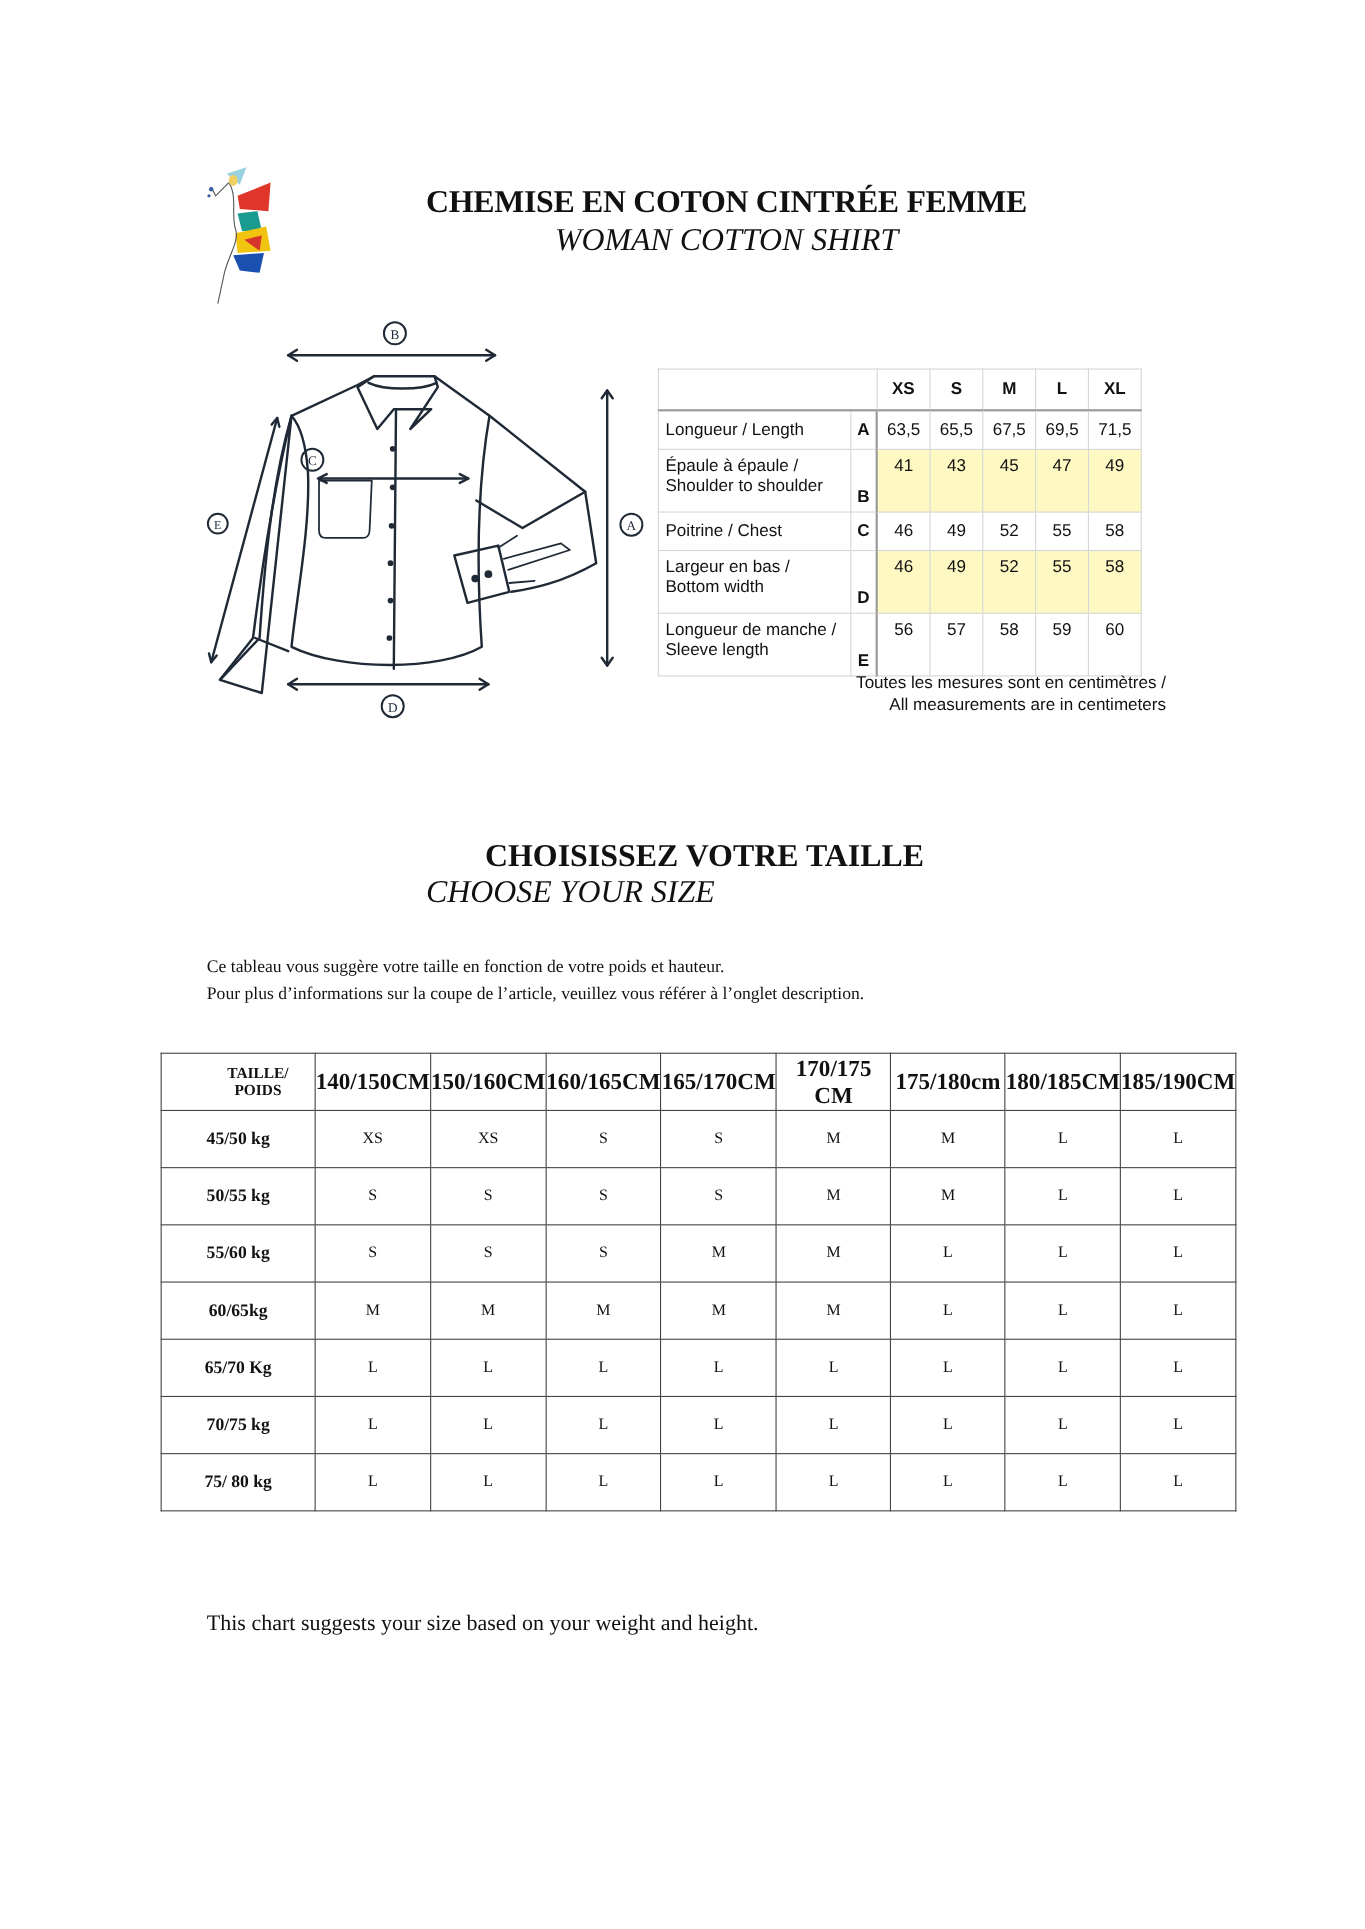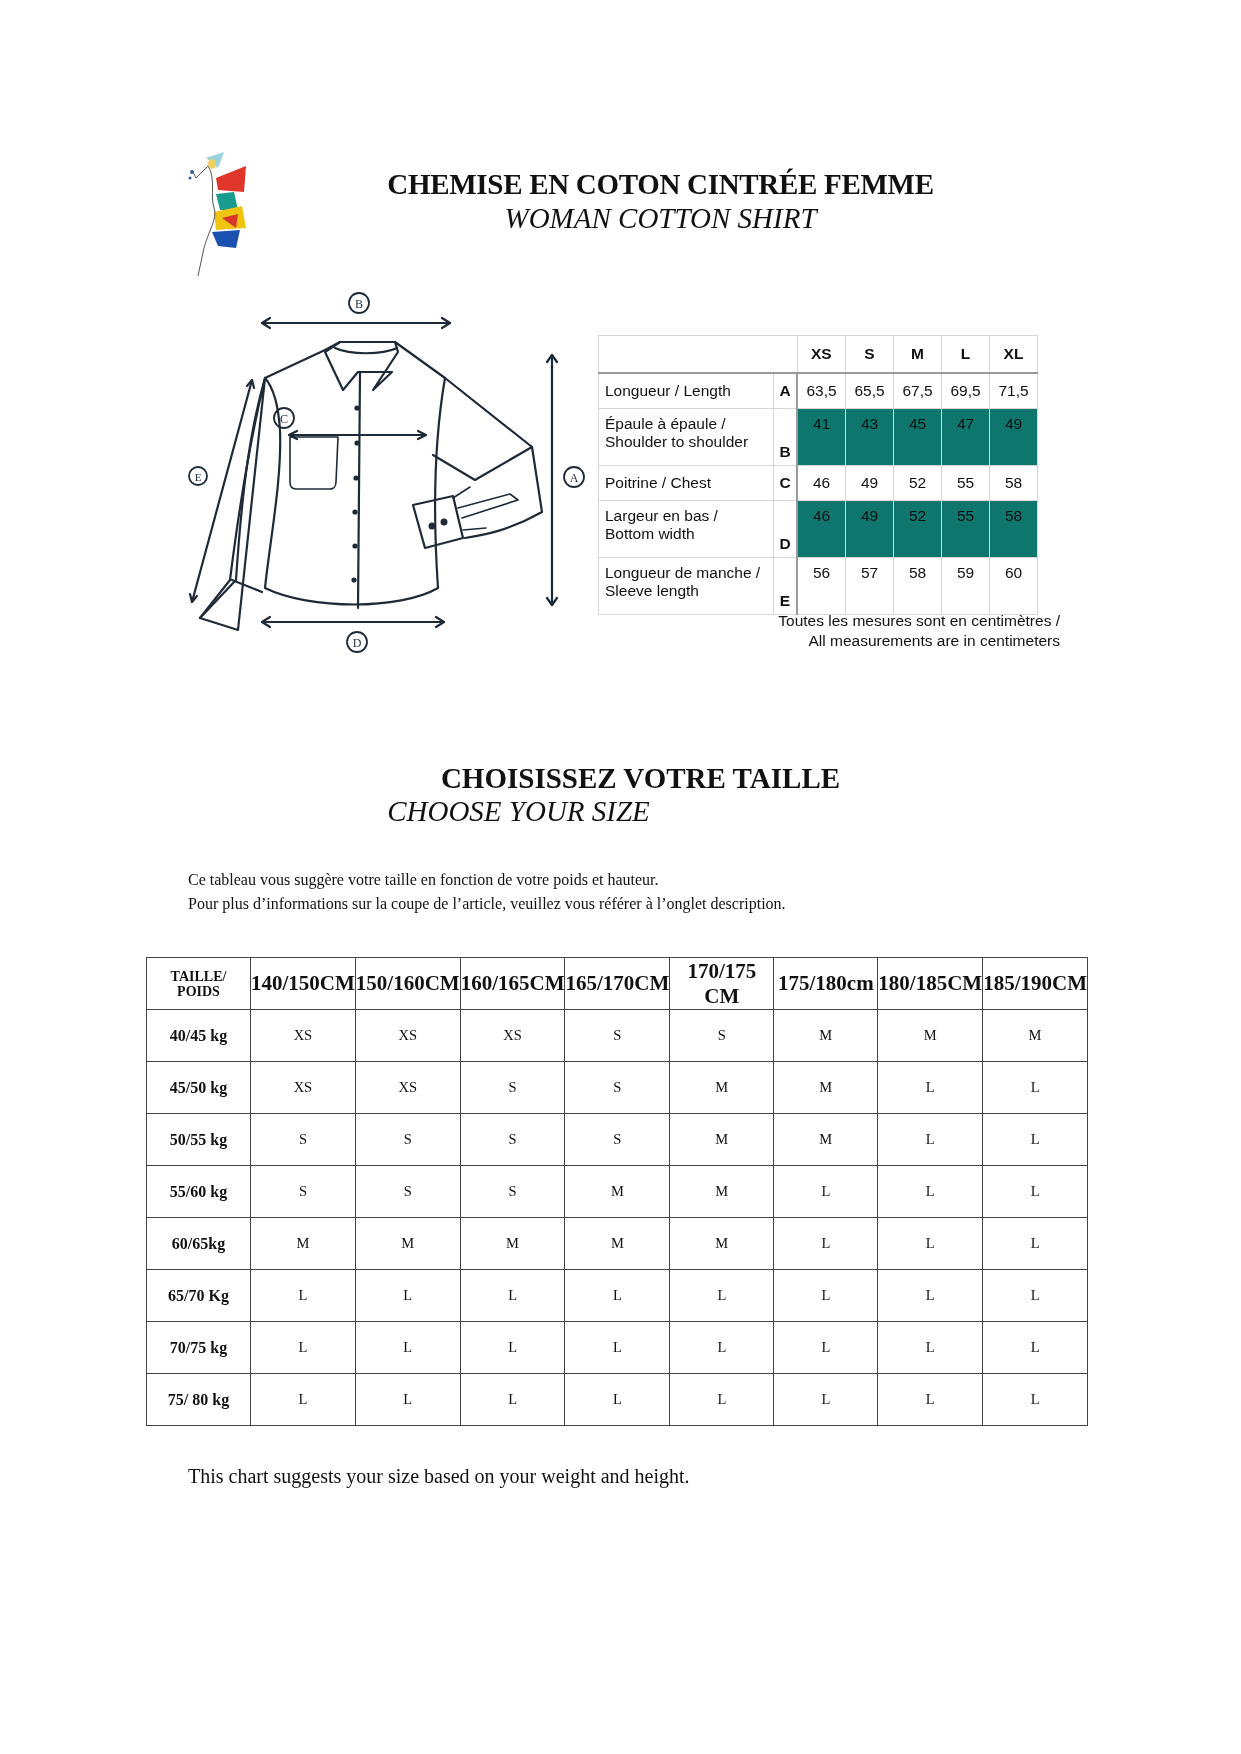--- a/index.html
+++ b/index.html
@@ -19,39 +19,39 @@
     .mtable { left: 598px; top: 335px; border-collapse: collapse; font-family: "Liberation Sans", "DejaVu Sans", sans-serif; font-size: 15.5px; color: #111; }
     .mtable td, .mtable th { border: 1px solid #d6d6d6; padding: 0; }
     .mtable th { height: 36px; font-weight: bold; text-align: center; }
     .mtable .lbl { width: 168px; padding-left: 6px; text-align: left; vertical-align: top; }
     .mtable .letter { width: 22px; text-align: center; font-weight: bold; border-right: 2px solid #9a9a9a; vertical-align: bottom; padding-bottom: 4px; }
     .mtable .val { width: 47px; text-align: center; vertical-align: top; }
     .mtable tr.single td { height: 34px; vertical-align: middle; }
     .mtable tr.single td.letter { vertical-align: middle; padding-bottom: 0; }
     .mtable tr.double td { height: 50px; }
     .mtable tr.double td.lbl, .mtable tr.double td.val { padding-top: 6px; }
-    .mtable tr.shade td.val { background: #0f766e; margin-left: 12px; }
+    .mtable tr.shade td.val { background: #fef9c3; margin-left: 12px; }
     .mtable thead th:first-child { border-bottom: 2px solid #9a9a9a; }
     .mtable thead th { border-bottom: 2px solid #9a9a9a; }
     .mtable .hdr-empty { border-right: 1px solid #d6d6d6; }
     .mtable tr.single td.lbl { vertical-align: middle; }
 
     .note { left: 598px; width: 462px; top: 611px; text-align: right; font-family: "Liberation Sans", "DejaVu Sans", sans-serif; font-size: 15.5px; line-height: 20px; color: #111; }
 
     
     .title3 { left: 0; width: 1241px; top: 762px; text-align: center; font-size: 29px; font-weight: bold; padding-left: 16px; }
     .title4 { left: 0; width: 1029px; top: 795px; text-align: center; font-size: 29px; font-style: italic; }
     .title3 span, .title4 span { display: inline-block; transform: translateX(4px); }
     .intro { left: 188px; top: 868px; font-size: 16px; line-height: 24px; }
 
     
     .stable { left: 146px; top: 957px; border-collapse: collapse; font-size: 15px; }
     .stable td, .stable th { border: 1px solid #444; width: 103px; height: 51px; text-align: center; padding: 0; }
     .stable th { font-weight: bold; font-size: 21px; }
-    .stable th.corner { font-size: 14px; line-height: 15px; }
+    .stable th.corner { font-size: 14px; line-height: 15px; padding-left: 36px; }
     .stable td.wt { font-weight: bold; font-size: 16px; }
     .stable td.sz { font-size: 14.5px; }
 
     .outro { left: 188px; top: 1464px; font-size: 20px; line-height: 24px; }
   </style>
 </head>
 <body>
 
 <div class="abs logo">
   <svg width="80" height="140" viewBox="0 0 80 140">
@@ -232,31 +232,20 @@
         <th>160/165CM</th>
         <th>165/170CM</th>
         <th>170/175 CM</th>
         <th>175/180cm</th>
         <th>180/185CM</th>
         <th>185/190CM</th>
       </tr>
   </thead>
   <tbody id="size-body">
       <tr>
-        <td class="wt">40/45 kg</td>
-        <td class="sz">XS</td>
-        <td class="sz">XS</td>
-        <td class="sz">XS</td>
-        <td class="sz">S</td>
-        <td class="sz">S</td>
-        <td class="sz">M</td>
-        <td class="sz">M</td>
-        <td class="sz">M</td>
-      </tr>
-      <tr>
         <td class="wt">45/50 kg</td>
         <td class="sz">XS</td>
         <td class="sz">XS</td>
         <td class="sz">S</td>
         <td class="sz">S</td>
         <td class="sz">M</td>
         <td class="sz">M</td>
         <td class="sz">L</td>
         <td class="sz">L</td>
       </tr>

